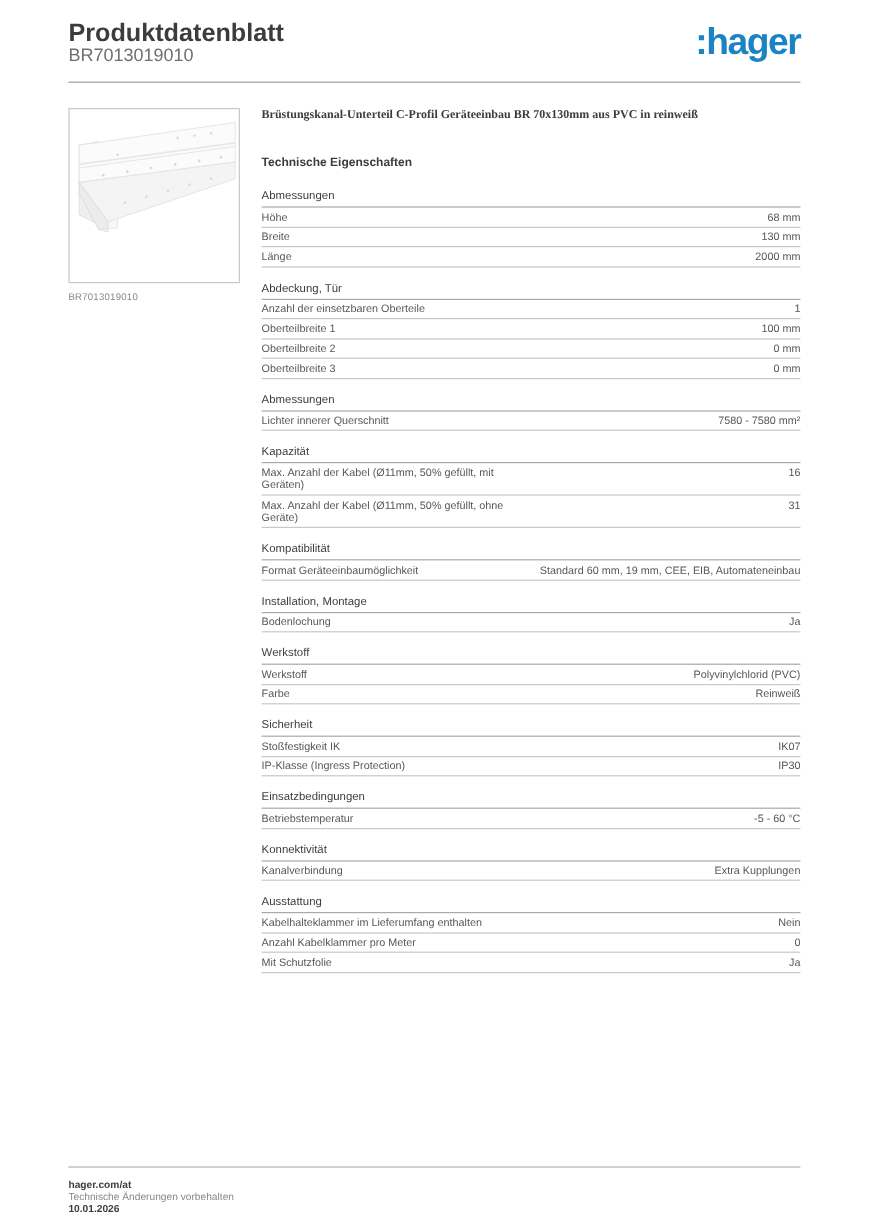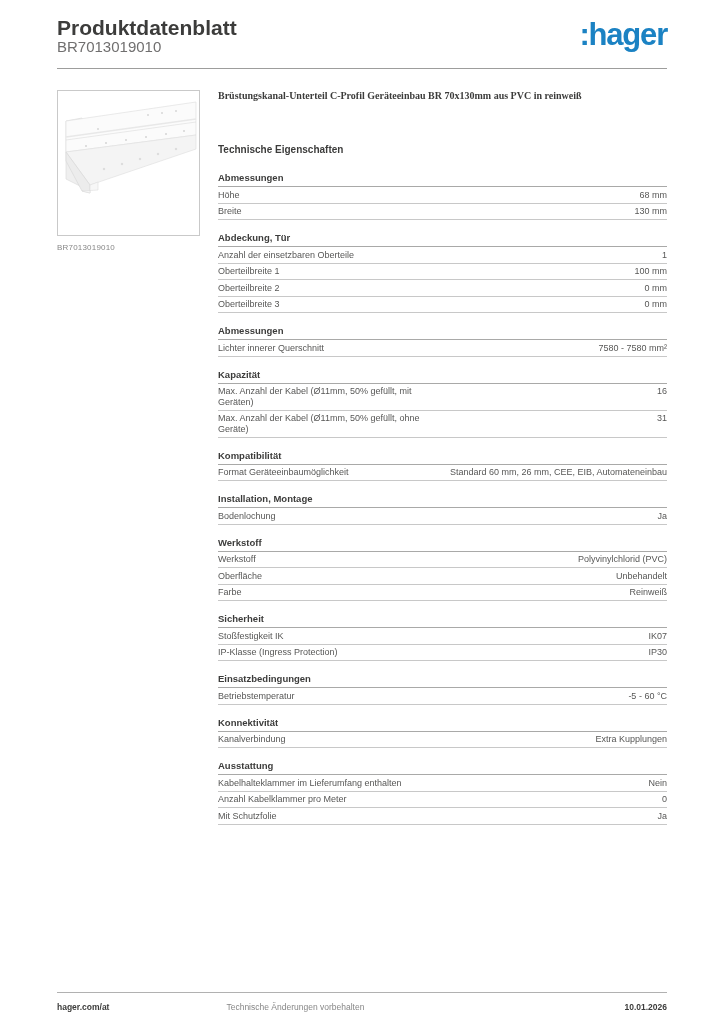--- a/index.html
+++ b/index.html
@@ -39,43 +39,43 @@
   }
   .image-caption { font-size: 8px; color: #878787; margin-top: 7px; letter-spacing: 0.2px; }
 
   .right-col { flex: 1; min-width: 0; }
   .product-title {
     font-size: 10px; font-weight: bold; color: #3c3c3b;
     line-height: 12px; margin-top: 0; font-family: Liberation Serif, serif;
   }
   .tech-heading {
     font-size: 10px; font-weight: bold; color: #3c3c3b;
-    margin-top: 42px; margin-bottom: 15px;
+    margin-top: 28px; margin-bottom: 15px;
   }
 
   
   .spec-section { margin-bottom: 10px; }
   .section-title {
-    font-size: 9.5px; font-weight: bold; color: #3c3c3b;
+    font-size: 9.5px; font-weight: normal; color: #3c3c3b;
     padding: 2px 0 3px; border-bottom: 1px solid #a9a9a8;
   }
   .spec-row {
     display: flex; justify-content: space-between; align-items: flex-start;
     padding: 2.5px 0; border-bottom: 1px solid #c8c8c8;
     font-size: 9px; color: #575756; line-height: 10.5px;
   }
   .spec-label { flex: 0 1 52%; padding-right: 8px; }
   .spec-value { flex: 1 1 auto; text-align: right; white-space: nowrap; }
 
   
   .footer {
     position: absolute; left: 57px; right: 57px; bottom: 12px;
   }
   .footer-rule { border-top: 1px solid #b1b1b1; margin-bottom: 9px; }
-  .footer-row { display: flex; align-items: baseline; font-size: 8.5px; }
+  .footer-row { display: flex; align-items: baseline; font-size: 8.5px; flex-direction: column; }
   .footer-left  { font-weight: bold; color: #3c3c3b; flex: 1; text-align: left; }
   .footer-center{ font-weight: normal; color: #878787; flex: 1.6; text-align: left; }
   .footer-right { font-weight: bold; color: #3c3c3b; flex: 1; text-align: right; }
 </style>
 </head>
 <body>
 
 <div class="page">
 
   <div class="header">
@@ -141,20 +141,24 @@
   <div class="spec-row">
     <span class="spec-label">Höhe</span>
     <span class="spec-value">68 mm</span>
   </div>
 
   <div class="spec-row">
     <span class="spec-label">Breite</span>
     <span class="spec-value">130 mm</span>
   </div>
 
+  <div class="spec-row">
+    <span class="spec-label">Länge</span>
+    <span class="spec-value">2000 mm</span>
+  </div>
 </div>
   </section>
 
   <section class="spec-section">
     <h3 class="section-title">Abdeckung, Tür</h3>
     <div class="rows">
   <div class="spec-row">
     <span class="spec-label">Anzahl der einsetzbaren Oberteile</span>
     <span class="spec-value">1</span>
   </div>
@@ -199,21 +203,21 @@
     <span class="spec-value">31</span>
   </div>
 </div>
   </section>
 
   <section class="spec-section">
     <h3 class="section-title">Kompatibilität</h3>
     <div class="rows">
   <div class="spec-row">
     <span class="spec-label">Format Geräteeinbaumöglichkeit</span>
-    <span class="spec-value">Standard 60 mm, 26 mm, CEE, EIB, Automateneinbau</span>
+    <span class="spec-value">Standard 60 mm, 19 mm, CEE, EIB, Automateneinbau</span>
   </div>
 </div>
   </section>
 
   <section class="spec-section">
     <h3 class="section-title">Installation, Montage</h3>
     <div class="rows">
   <div class="spec-row">
     <span class="spec-label">Bodenlochung</span>
     <span class="spec-value">Ja</span>
@@ -222,24 +226,20 @@
   </section>
 
   <section class="spec-section">
     <h3 class="section-title">Werkstoff</h3>
     <div class="rows">
   <div class="spec-row">
     <span class="spec-label">Werkstoff</span>
     <span class="spec-value">Polyvinylchlorid (PVC)</span>
   </div>
 
-  <div class="spec-row">
-    <span class="spec-label">Oberfläche</span>
-    <span class="spec-value">Unbehandelt</span>
-  </div>
 
   <div class="spec-row">
     <span class="spec-label">Farbe</span>
     <span class="spec-value">Reinweiß</span>
   </div>
 
 </div>
   </section>
 
   <section class="spec-section">

